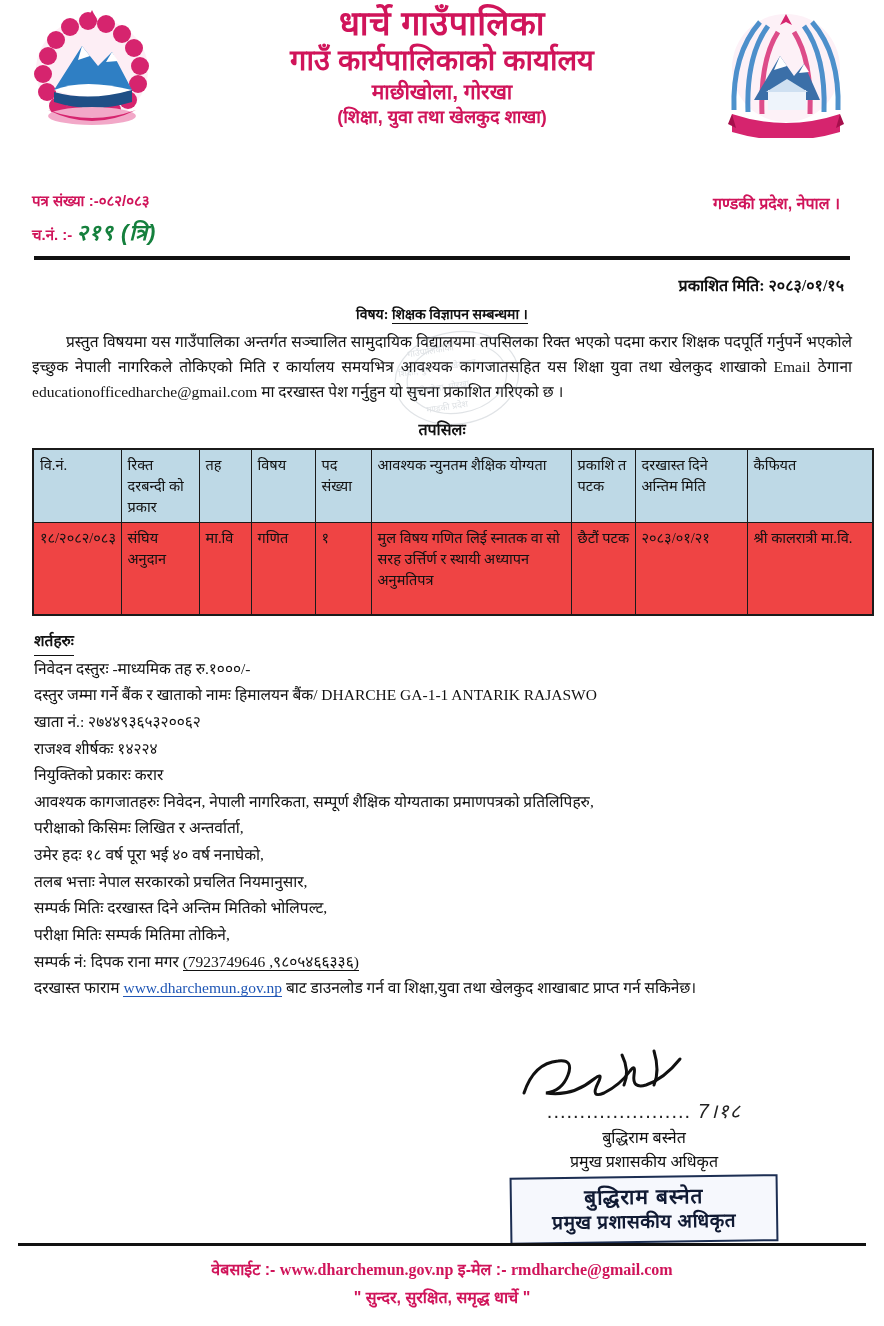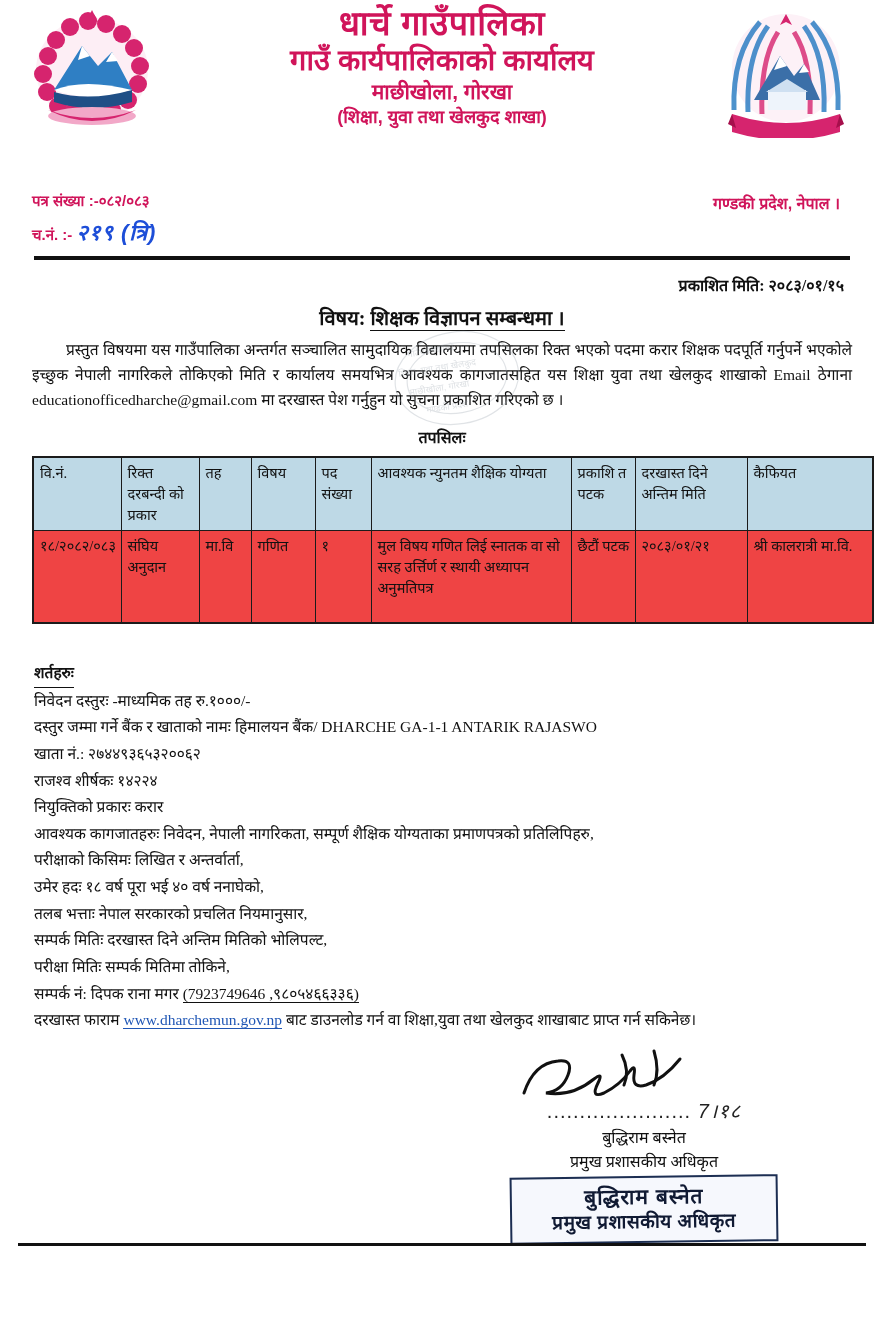--- a/index.html
+++ b/index.html
@@ -53,21 +53,21 @@
 
   .refline {
     position: relative;
     height: 64px;
     margin-top: -2px;
   }
   .ref-left { position:absolute; left:10px; top:0; color:#d0145a;
     font-family:"Liberation Sans","DejaVu Sans",sans-serif; }
   .ref-no { font-size:15px; font-weight:700; }
   .ref-ch { font-size:15px; font-weight:700; margin-top:6px; display:block; }
-  .ref-ch .hand { font-size:22px; color:#1d4ed8; font-style:italic; letter-spacing:1px; }
+  .ref-ch .hand { font-size:22px; color:#15803d; font-style:italic; letter-spacing:1px; }
   .ref-right {
     position:absolute; right:22px; top:2px;
     font-size:16px; font-weight:700; color:#d0145a;
     font-family:"Liberation Sans","DejaVu Sans",sans-serif;
   }
 
   .wmstamp{
     position:absolute; left:360px; top:130px;
     width:150px; height:118px;
     opacity:.30; pointer-events:none;
@@ -81,21 +81,21 @@
     height: 4px;
   }
 
   
   .pubdate {
     text-align:right; padding: 14px 18px 0 0;
     font-size:16px; font-weight:700;
   }
   .subject {
     text-align:center; margin-top: 8px;
-    font-size:20px; font-weight:700;
+    font-size:14px; font-weight:700;
   }
   .subject .u { border-bottom:1px solid #111; padding-bottom:1px; }
   .para {
     margin: 6px 10px 0 10px;
     font-size: 15.5px;
     line-height: 1.62;
     text-align: justify;
     text-justify: inter-word;
   }
   .para .indent { padding-left: 34px; }
@@ -123,21 +123,21 @@
     background: #bed9e6;
     height: 72px;
     font-weight: 400;
   }
   table.notice tbody td { height: 92px; background:#ef4444; }
   .c1{width:88px}.c2{width:78px}.c3{width:52px}.c4{width:64px}.c5{width:56px}
   .c6{width:200px}.c7{width:64px}.c8{width:112px}.c9{width:126px}
 
   
   .cond-wrap { margin: 12px 12px 0 12px; font-size:15.5px; line-height:1.72; }
-  .cond-title { font-weight:700; display:inline-block; border-bottom:1px solid #111;margin-top:24px; }
+  .cond-title { font-weight:700; display:inline-block; border-bottom:1px solid #111; }
   .cond-line { white-space: nowrap; }
   .cond-line .ul { border-bottom:1px solid #111; }
   .link { color:#1f56b5; border-bottom:1px solid #1f56b5; }
 
   
   .sigblock {
     position:absolute; right:90px; top:1055px;
     width: 300px; text-align:center;
   }
   .sig-scribble { height:52px; position:relative; }
@@ -368,14 +368,23 @@
     <div class="sig-name">बुद्धिराम बस्नेत</div>
     <div class="sig-post">प्रमुख प्रशासकीय अधिकृत</div>
 
     <div class="stamp">
       <div class="s1">बुद्धिराम बस्नेत</div>
       <div class="s2">प्रमुख प्रशासकीय अधिकृत</div>
     </div>
   </div>
 
   <div class="footrule"></div>
+  <div class="footer">
+    <div class="foot1">
+      <span>वेबसाईट :-</span>
+      <span class="en">www.dharchemun.gov.np</span>
+      <span>इ-मेल :-</span>
+      <span class="en">rmdharche@gmail.com</span>
+    </div>
+    <div class="foot2">" सुन्दर, सुरक्षित, समृद्ध धार्चे "</div>
+  </div>
 
 </div>
 
 </body></html>

